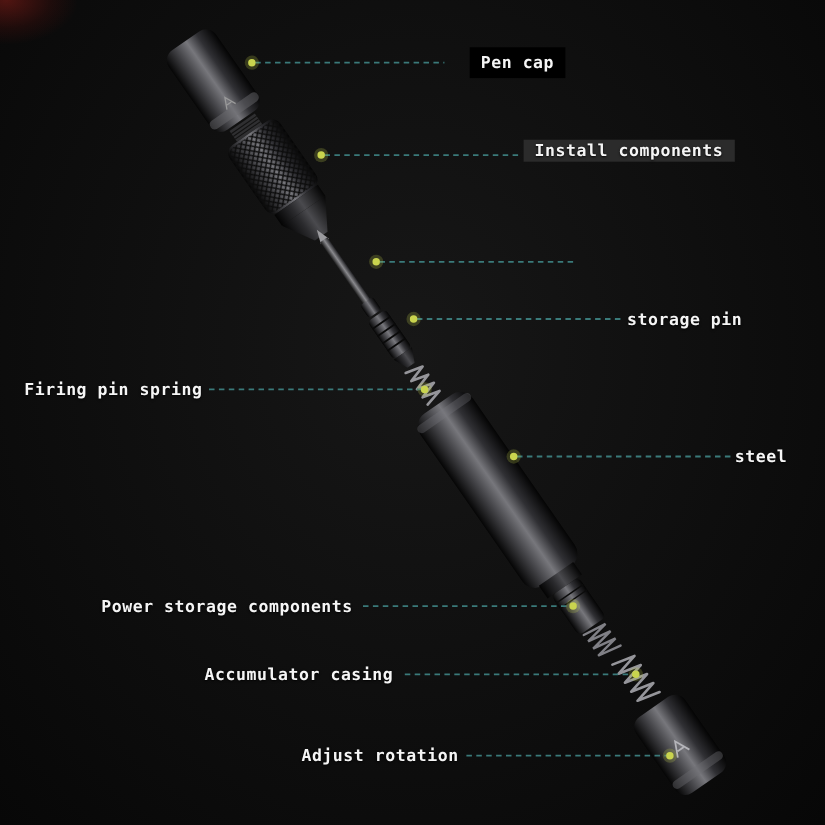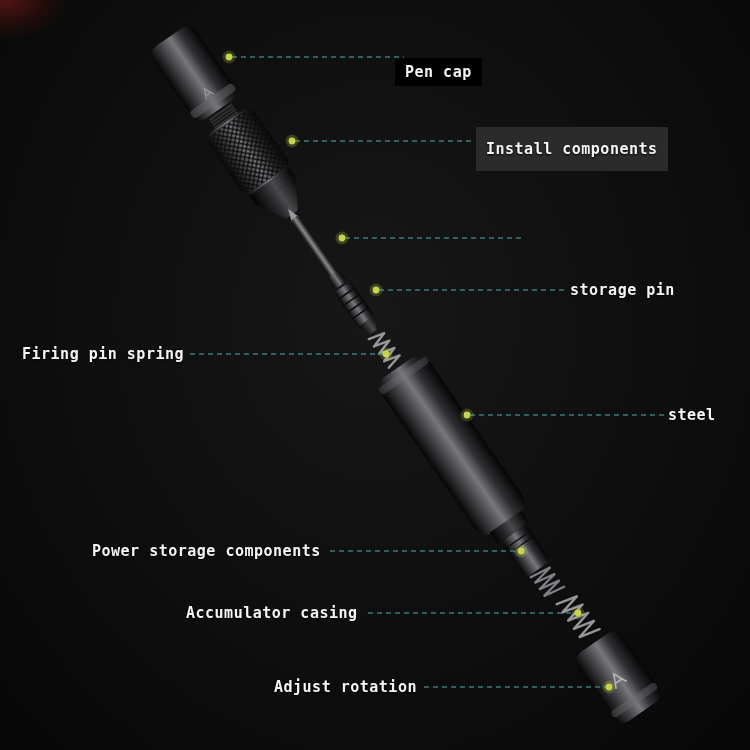--- a/index.html
+++ b/index.html
@@ -29,21 +29,21 @@
     position: absolute;
     color: var(--label-text, #f5f5f5);
     font-size: 15px;
     font-weight: bold;
     letter-spacing: 0.5px;
     line-height: 20px;
     white-space: nowrap;
     text-shadow: 0 1px 2px rgba(0,0,0,0.9);
   }
   .label.box-black { background: var(--label-bg-black, #000000); padding: 4px 10px; }
-  .label.box-gray  { background: var(--label-bg-gray, #2b2b2b); padding: 12px 10px; }
+  .label.box-gray  { background: var(--label-bg-gray, #2b2b2b); padding: 0 10px; }
 </style>
 </head>
 <body>
 
 <div class="stage">
 
   <div class="corner-smudge"></div>
 
   <svg class="canvas" width="750" height="750" viewBox="0 0 750 750">
     <defs>
@@ -160,21 +160,21 @@
         <circle cx="467" cy="415" r="3.4"></circle>
       <circle class="halo" cx="521" cy="551" r="6.5"></circle>
         <circle cx="521" cy="551" r="3.4"></circle>
       <circle class="halo" cx="578" cy="613" r="6.5"></circle>
         <circle cx="578" cy="613" r="3.4"></circle>
       <circle class="halo" cx="609" cy="687" r="6.5"></circle>
         <circle cx="609" cy="687" r="3.4"></circle>
     </g>
   </svg>
 
-  <div class="label box-black" style="left:395px; top:43px;margin-top:15px;">Pen cap</div>
+  <div class="label box-black" style="left:427px; top:43px;">Pen cap</div>
   <div class="label box-gray" style="left:476px; top:127px;">Install components</div>
   <div class="label" style="left:570px; top:280px;">storage pin</div>
   <div class="label" style="left:22px;  top:344px;">Firing pin spring</div>
   <div class="label" style="left:668px; top:405px;">steel</div>
   <div class="label" style="left:92px;  top:541px;">Power storage components</div>
   <div class="label" style="left:186px; top:603px;">Accumulator casing</div>
   <div class="label" style="left:274px; top:677px;text-align:right;">Adjust rotation</div>
 
 </div>
 

